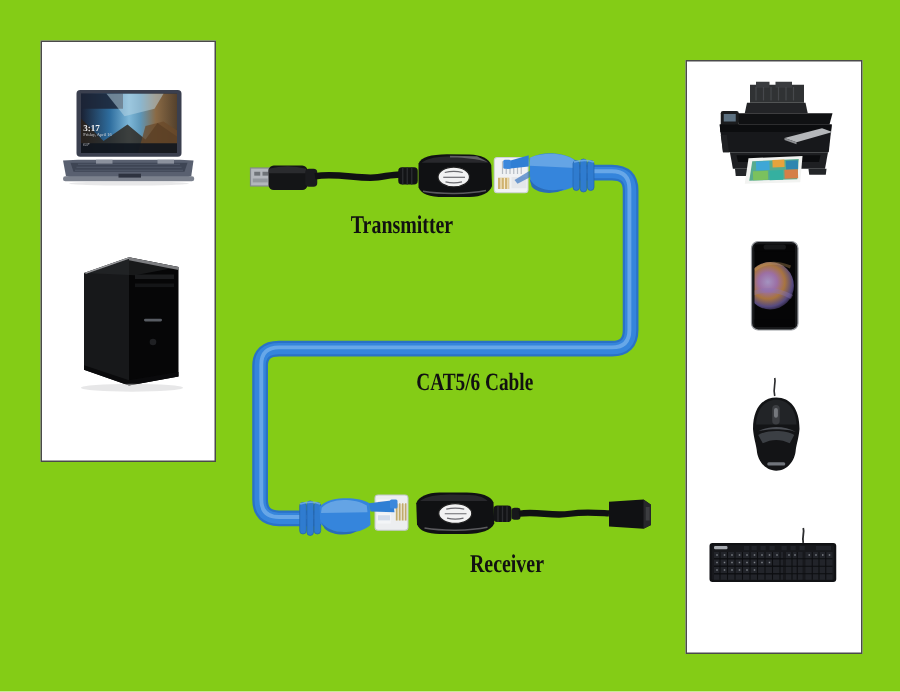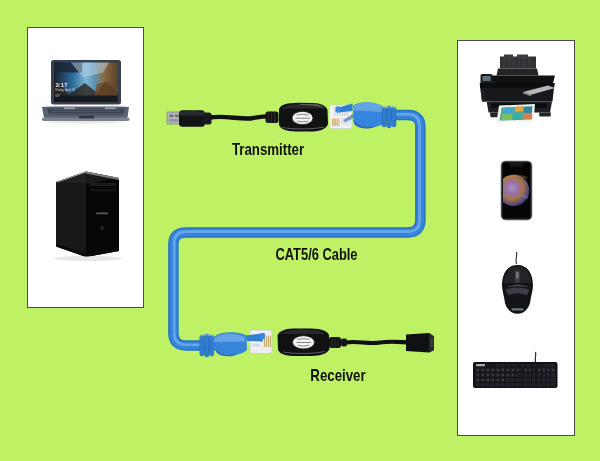--- a/index.html
+++ b/index.html
@@ -1,17 +1,17 @@
 <!DOCTYPE html>
 <html><head>
 <meta charset="utf-8">
 <style>
   html,body{margin:0;padding:0;background:#ffffff;}
-  #stage{position:relative;width:600px;height:461px;background:#bef264;overflow:hidden;
-         font-family:Liberation Sans, sans-serif;}
+  #stage{position:relative;width:600px;height:461px;background:#84cc16;overflow:hidden;
+         font-family:Liberation Serif, serif;}
   .box{position:absolute;border:1px solid #4a4a4a;background:#fff;}
   .lbl{position:absolute;font-weight:bold;color:#111;text-align:center;}
 </style>
 </head>
 <body>
 <div id="stage">
   <div class="box" style="left:27px;top:27px;width:115px;height:279px;"></div>
   <div class="box" style="left:457px;top:40px;width:116px;height:394px;"></div>
 
   <svg width="600" height="461" viewBox="0 0 600 461" style="position:absolute;left:0;top:0;">

